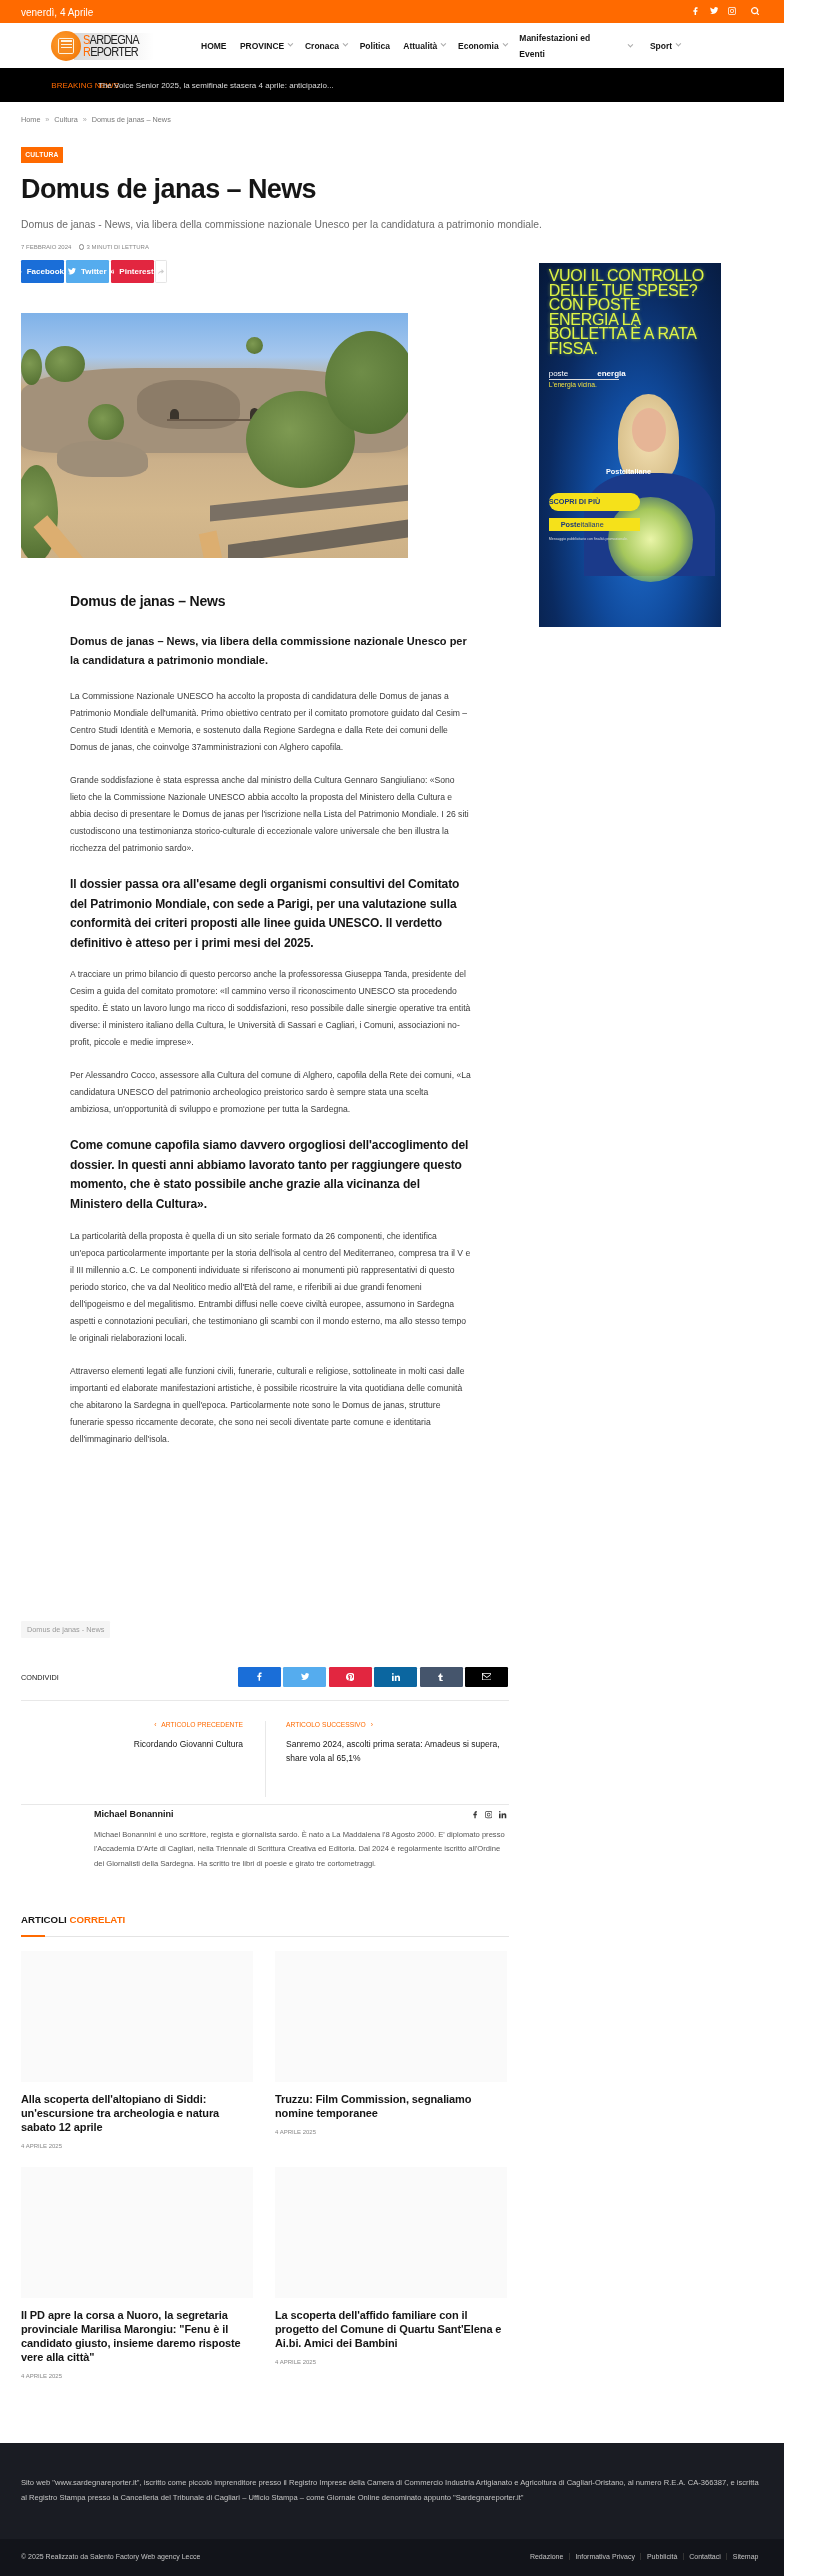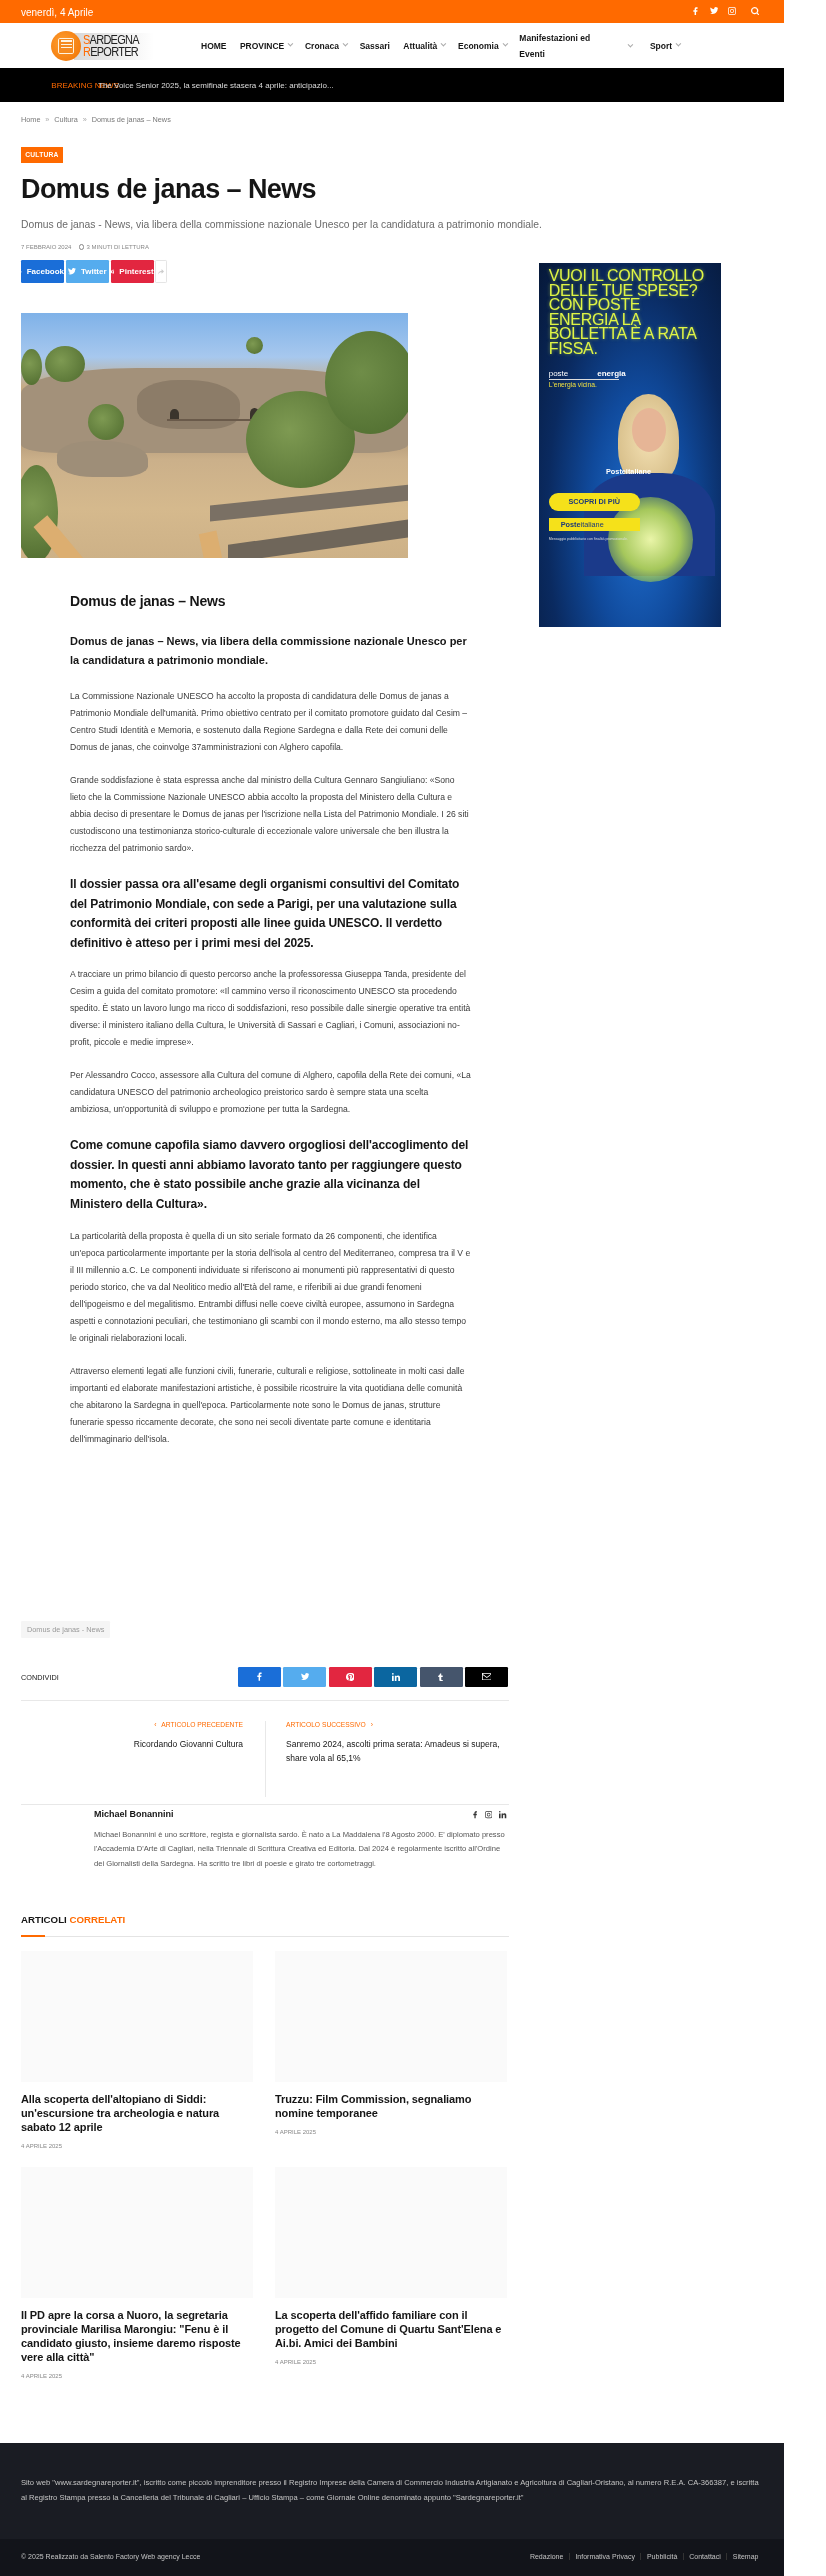--- a/index.html
+++ b/index.html
@@ -68,21 +68,21 @@
   .ad .headline { position: absolute; left: 9.7px; top: 6px; width: 164px; font-size: 16px; line-height: 14.6px; color: #dff545; font-weight: normal; letter-spacing: -0.3px; text-shadow: 0 0 3.6px rgba(220,245,70,.5); }
   .ad .brand { position: absolute; left: 9.7px; top: 106px; font-size: 8px; color: #fff; padding-bottom: 1.2px; border-bottom: 0.6px solid #ddd; width: 70px; }
   .ad .brand b { font-weight: bold; margin-left: 29px; }
   .ad .tag { position: absolute; left: 9.7px; top: 118px; font-size: 6.7px; color: #f0e040; }
   .ad .person { position: absolute; left: 33px; top: 125px; width: 146px; height: 182px; }
   .ad .hair { position: absolute; left: 46px; top: 6px; width: 61px; height: 91px; border-radius: 50% 50% 40% 40%; background: radial-gradient(#f4e1b4, #cfb57e); }
   .ad .face { position: absolute; left: 60px; top: 19.5px; width: 34px; height: 44px; border-radius: 50%; background: #e6b596; }
   .ad .body { position: absolute; left: 12px; top: 85px; width: 131px; height: 103px; border-radius: 40% 40% 0 0; background: #1b3a8a; }
   .ad .bulb { position: absolute; left: 36px; top: 109px; width: 85px; height: 85px; border-radius: 50%; background: radial-gradient(circle, rgba(245,255,170,.95), rgba(200,235,80,.8) 50%, rgba(150,200,60,.4) 80%); }
   .ad .bulb-logo { position: absolute; left: 67px; top: 204px; font-size: 7.3px; color: #fff; font-weight: bold; }
-  .ad .cta { position: absolute; left: 9.7px; top: 230px; width: 91px; height: 18px; border-radius: 9px; background: #f5e11a; color: #1d3a7a; font-size: 7.3px; font-weight: bold; text-align: center; line-height: 18px; }
+  .ad .cta { position: absolute; left: 9.7px; top: 230px; width: 91px; height: 18px; border-radius: 9px; background: #f5e11a; color: #1d3a7a; font-size: 7.3px; font-weight: bold; line-height: 18px; }
   .ad .pi { position: absolute; left: 9.7px; top: 255px; width: 91px; height: 13.4px; background: #f5e11a; color: #1d3a7a; font-size: 7.3px; line-height: 13.4px; padding-left: 12px; }
   .ad .pi b { font-weight: bold; }
   .ad .disc { position: absolute; left: 9.7px; top: 274px; font-size: 3.6px; color: #ddd; }
 
   
   .article { position: absolute; left: 70px; top: 593px; width: 401px; }
   .article h2.inner-title { font-size: 14px; font-weight: bold; color: #161616; margin-bottom: 23px; letter-spacing: -0.2px; }
   .article .lead { font-size: 11px; font-weight: bold; line-height: 19px; margin-bottom: 18px; color: #161616; }
   .article p { font-size: 8.6px; line-height: 17px; color: #3a3a3a; margin-bottom: 16px; }
   .article h3 { font-size: 12px; font-weight: bold; line-height: 19.5px; margin: 18px 0 13.4px; color: #161616; letter-spacing: -0.1px; }
@@ -176,21 +176,21 @@
         </div>
       <div class="nav-item">
           <span>PROVINCE</span>
           <i class="chev"></i>
         </div>
       <div class="nav-item">
           <span>Cronaca</span>
           <i class="chev"></i>
         </div>
       <div class="nav-item">
-          <span>Sassari</span>
+          <span>Politica</span>
         </div>
       <div class="nav-item">
           <span>Attualità</span>
           <i class="chev"></i>
         </div>
       <div class="nav-item">
           <span>Economia</span>
           <i class="chev"></i>
         </div>
       <div class="nav-item two-line">

